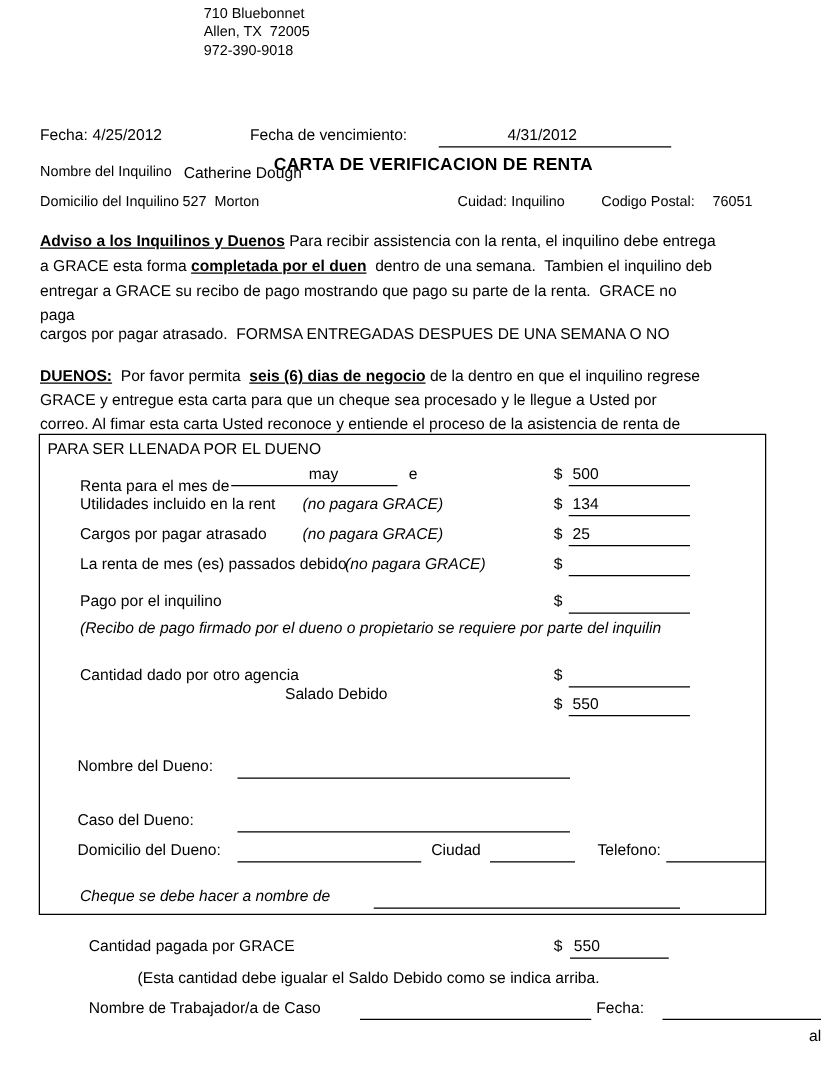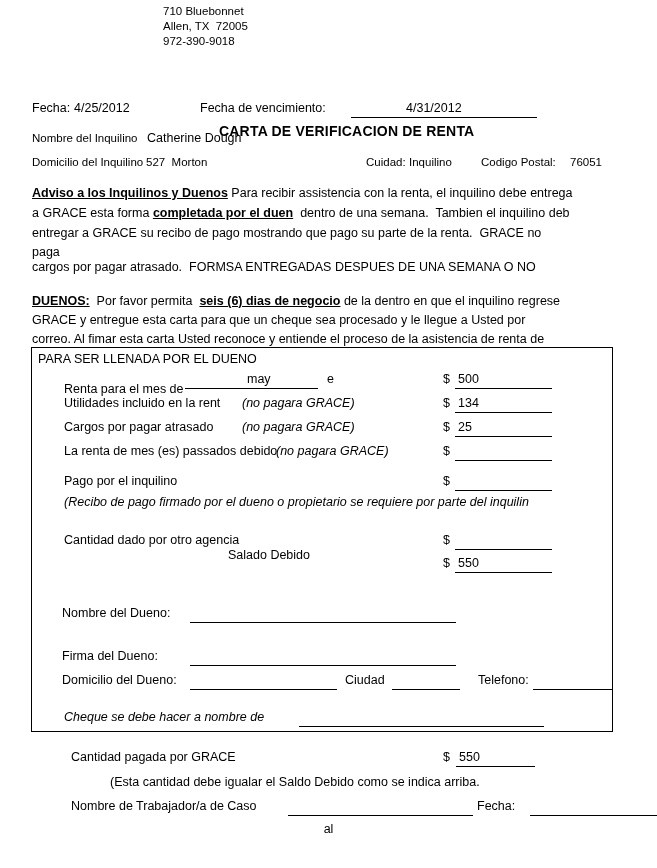--- a/index.html
+++ b/index.html
@@ -59,21 +59,21 @@
   .box {
     position: absolute;
     border: 1.4px solid #000;
     box-sizing: border-box;
   }
 
   .row-lbl { font-size: 12.5px; }
   .money-sym { font-size: 12.5px; }
   .money-val { font-size: 12.5px; }
 
-  .center { text-align: center; }
+  .center { text-align: right; }
 </style>
 </head>
 <body>
 
 <div class="page">
 
   <div class="abs addr" style="left:163px; top:4px;">710 Bluebonnet</div>
   <div class="abs addr" style="left:163px; top:19px;">Allen, TX  72005</div>
   <div class="abs addr" style="left:163px; top:34px;">972-390-9018</div>
 
@@ -149,21 +149,21 @@
 
   <div class="abs row-lbl" style="left:228px; top:548px;">Salado Debido</div>
   <div class="abs money-sym" style="left:443px; top:556px;">$</div>
   <div class="abs money-val" style="left:458px; top:556px;">550</div>
   <div class="rule" style="left:455px; top:572px; width:97px;"></div>
 
 
   <div class="abs row-lbl" style="left:62px; top:606px;">Nombre del Dueno:</div>
   <div class="rule" style="left:190px; top:622px; width:266px;"></div>
 
-  <div class="abs row-lbl" style="left:62px; top:649px;">Firma del Dueno:</div>
+  <div class="abs row-lbl" style="left:62px; top:649px;">Caso del Dueno:</div>
   <div class="rule" style="left:190px; top:665px; width:266px;"></div>
 
   <div class="abs row-lbl" style="left:62px; top:673px;">Domicilio del Dueno:</div>
   <div class="rule" style="left:190px; top:689px; width:147px;"></div>
   <div class="abs row-lbl" style="left:345px; top:673px;">Ciudad</div>
   <div class="rule" style="left:392px; top:689px; width:68px;"></div>
   <div class="abs row-lbl" style="left:478px; top:673px;">Telefono:</div>
   <div class="rule" style="left:533px; top:689px; width:79px;"></div>
 
   <div class="abs row-lbl it" style="left:64px; top:710px;">Cheque se debe hacer a nombre de</div>

